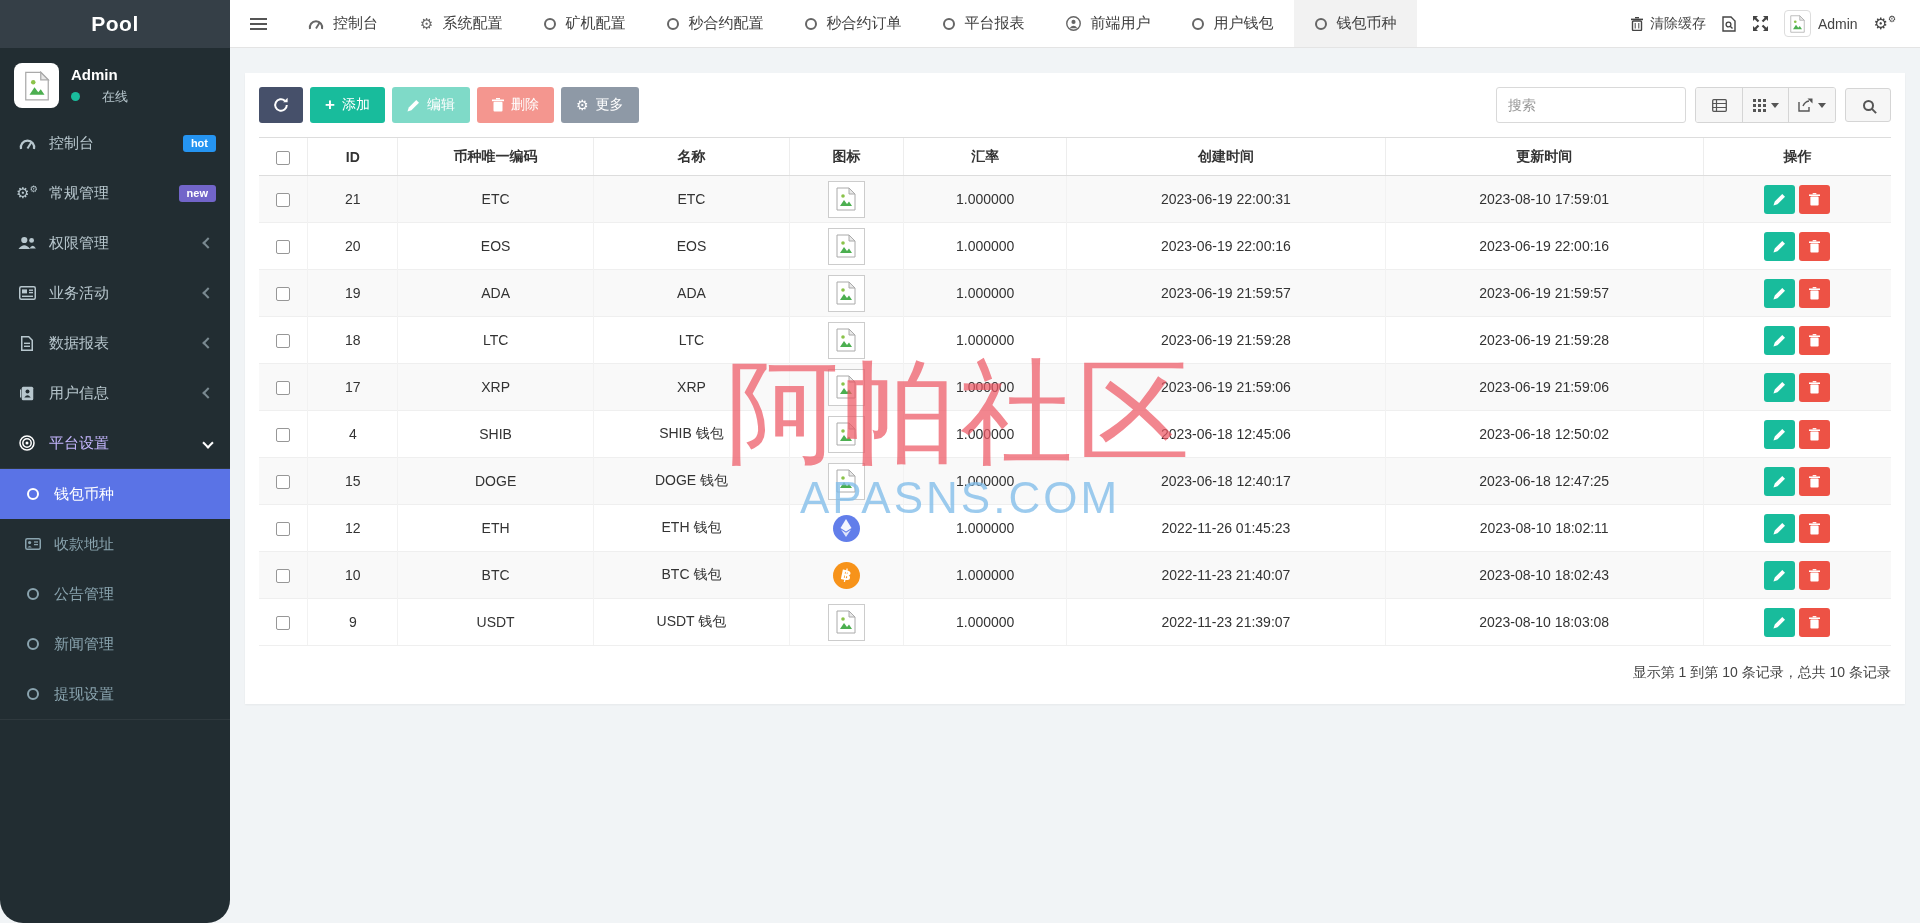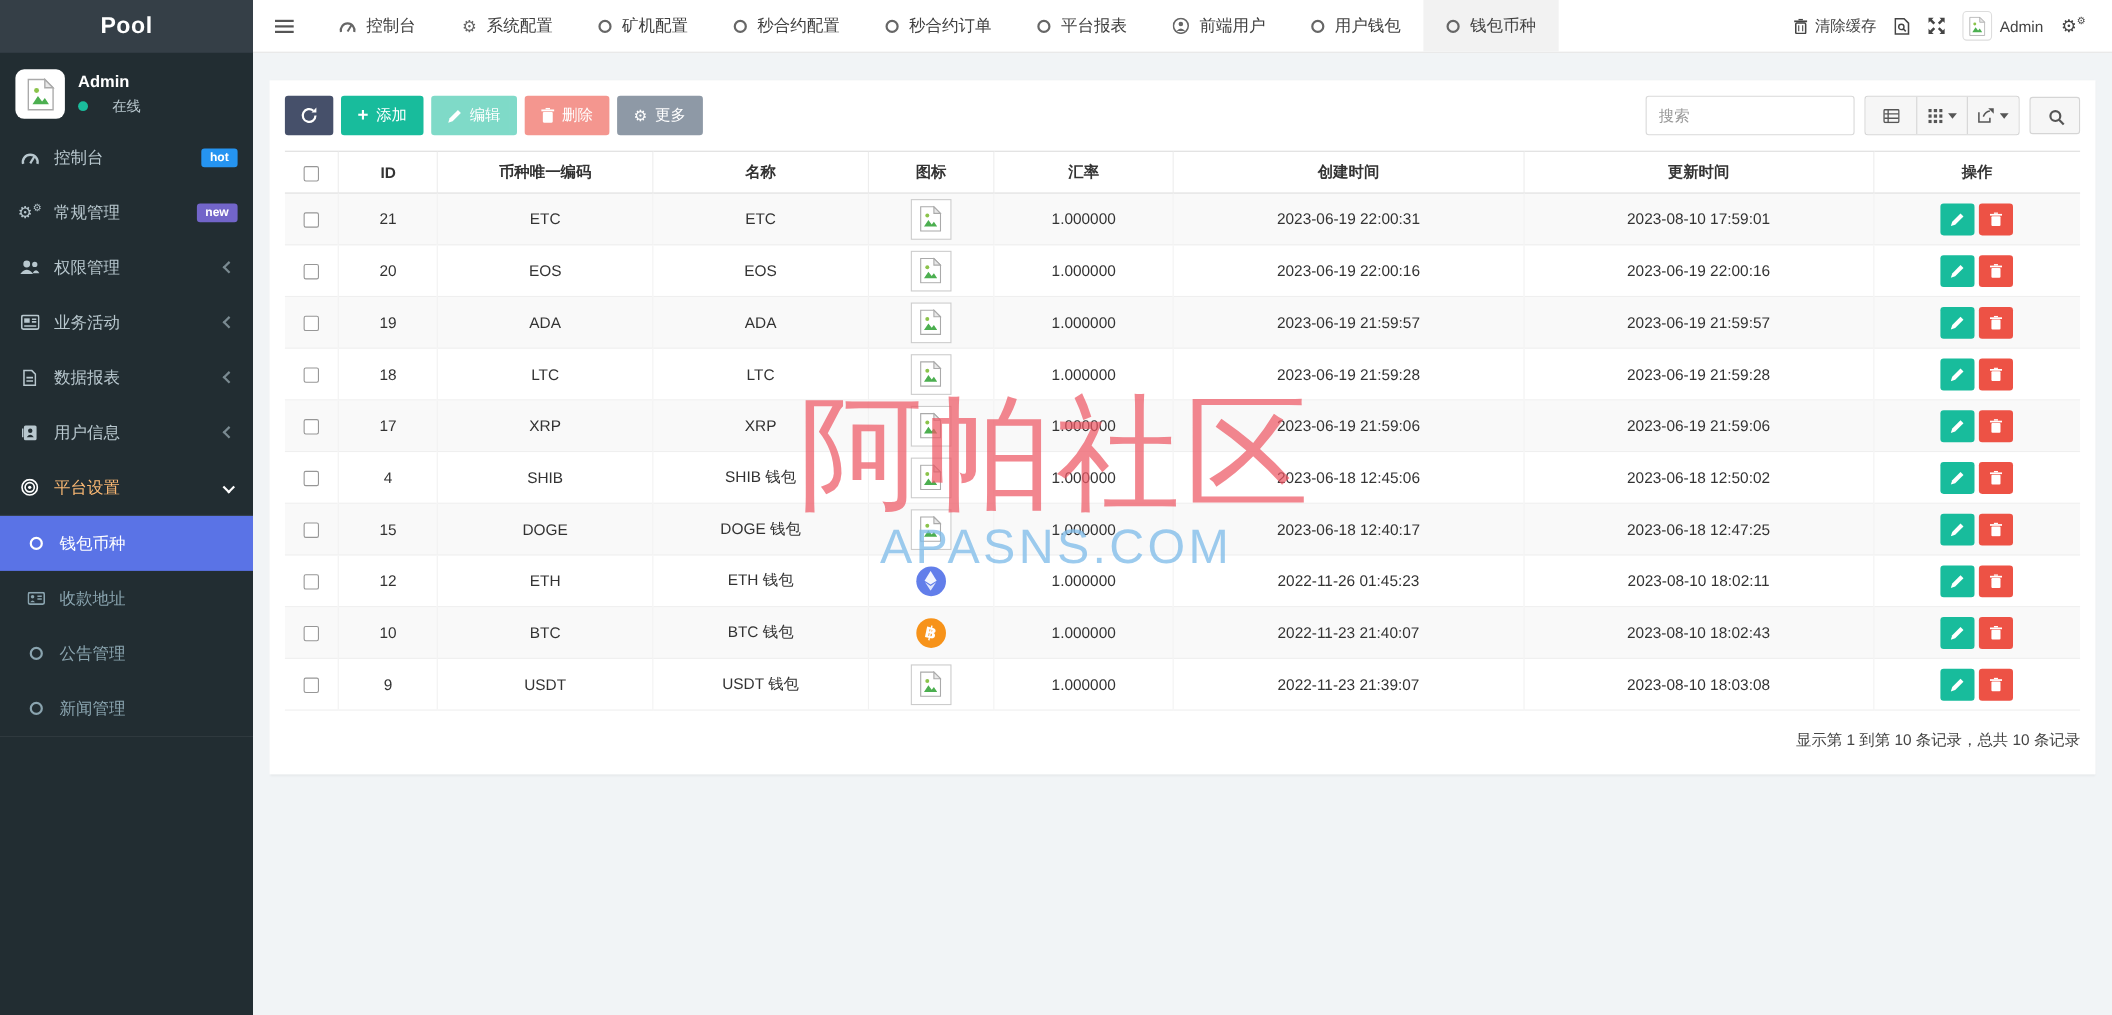--- a/index.html
+++ b/index.html
@@ -1,39 +1,39 @@
 <!DOCTYPE html>
 <html><head>
 <meta charset="utf-8">
 <style>
   * { box-sizing: border-box; margin: 0; padding: 0; }
   html,body { width:1920px; height:923px; overflow:hidden;
     font-family:"Liberation Sans","DejaVu Sans",sans-serif; background:#f1f4f6; }
 
   
-  .sidebar { position:absolute; left:0; top:0; width:230px; height:923px; background:#222d32; z-index:10; }
+  .sidebar { position:absolute; left:0; top:0; width:230px; height:923px; background:#222d32; z-index:10;border-radius:23px; }
   .logo { height:48px; line-height:48px; text-align:center; background:#353f47; color:#fff;
           font-size:21px; font-weight:bold; letter-spacing:.5px; }
   .user-panel { display:flex; align-items:center; gap:12px; padding:15px 14px 10px; }
   .avatar { width:45px; height:45px; border-radius:8px; background:#fff; display:flex;
             align-items:center; justify-content:center; overflow:hidden; }
   .user-meta .uname { color:#fff; font-weight:bold; font-size:15px; margin-bottom:5px; }
   .user-meta .ustatus { color:#b8c7ce; font-size:13px; display:flex; align-items:center; gap:22px; }
   .dot-online { width:9px; height:9px; border-radius:50%; background:#1abc9c; display:inline-block; }
   .menu-search { position:relative; margin:8px 14px 14px; }
   .menu-search input { width:100%; height:37px; background:#3a444c; border:none; border-radius:4px;
        color:#ccc; font-size:14px; padding:0 30px 0 12px; outline:none; }
   .menu-search input::placeholder { color:#8a99a0; }
   .menu-search .mag { position:absolute; right:12px; top:11px; color:#8a99a0; }
 
   .menu { list-style:none; }
   .mi { height:50px; display:flex; align-items:center; gap:12px; padding:0 14px 0 17px;
         color:#b8c7ce; font-size:15px; cursor:pointer; }
   .mi .micon { width:20px; display:flex; justify-content:center; color:#b8c7ce; flex:none; }
-  .mi.expanded { color:#fdba74; } .mi.expanded .micon{ color:#fff; }
+  .mi.expanded { color:#c4b5fd; } .mi.expanded .micon{ color:#fff; }
   .submenu { border-top:1px solid rgba(255,255,255,.06); border-bottom:1px solid rgba(255,255,255,.06); list-style:none; }
   .smi { height:50px; display:flex; align-items:center; gap:12px; padding:0 14px 0 24px;
          color:#8aa4af; font-size:15px; cursor:pointer; }
   .smi .micon { width:18px; display:flex; justify-content:center; }
   .smi.active { background:#5a73e6; color:#fff; }
   .badge { margin-left:auto; font-size:11px; font-weight:bold; color:#fff; border-radius:3px;
            padding:3px 8px; line-height:1; }
   .badge.hot { background:#2594f1; }
   .badge.new { background:#7265c9; }
   .chev { margin-left:auto; width:8px; height:8px; border-left:2px solid #7a8a91; border-bottom:2px solid #7a8a91; flex:none; }
@@ -242,20 +242,26 @@
       <span class="micon">
           <span class="circle-o"></span>
         </span>
       <span>公告管理</span>
     </li>
     <li class="smi">
       <span class="micon">
           <span class="circle-o"></span>
         </span>
       <span>新闻管理</span>
+    </li>
+    <li class="smi">
+      <span class="micon">
+          <span class="circle-o"></span>
+        </span>
+      <span>提现设置</span>
     </li>
   </ul>
 
 </div>
 
 <div class="topnav">
   <div class="burger">
       <i></i>
     </div>
 

